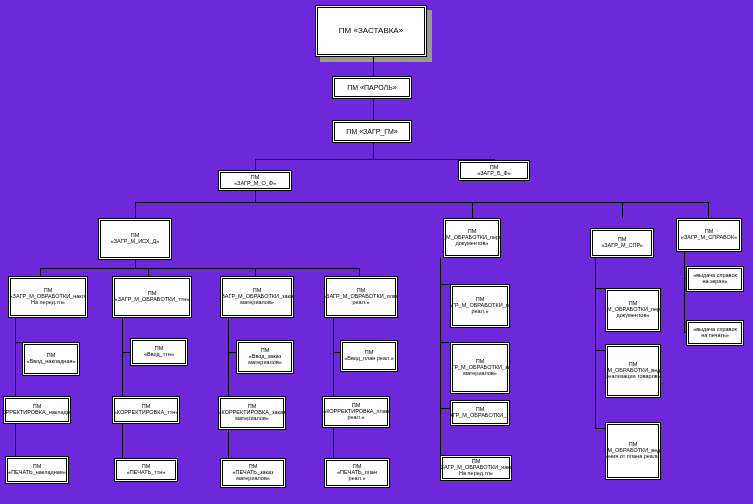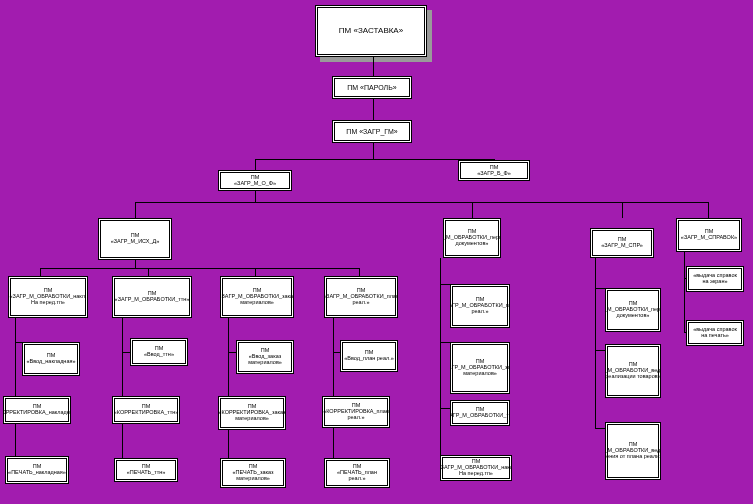--- a/index.html
+++ b/index.html
@@ -4,21 +4,21 @@
 <style>
   html, body {
     margin: 0;
     padding: 0;
     background: #ffffff;
   }
   #canvas {
     position: relative;
     width: 753px;
     height: 504px;
-    background: #a21caf;
+    background: #6d28d9;
     font-family: "Liberation Sans", sans-serif;
     overflow: hidden;
   }
   .node {
     position: absolute;
     box-sizing: border-box;
     border: 1px solid #000000;
     background: #ffffff;
     display: flex;
     align-items: center;

